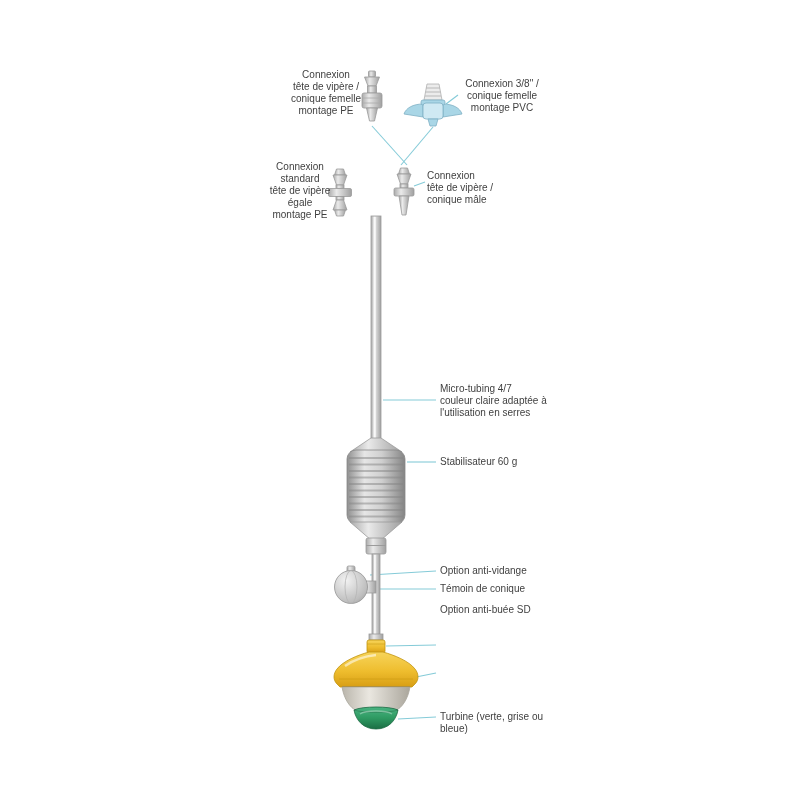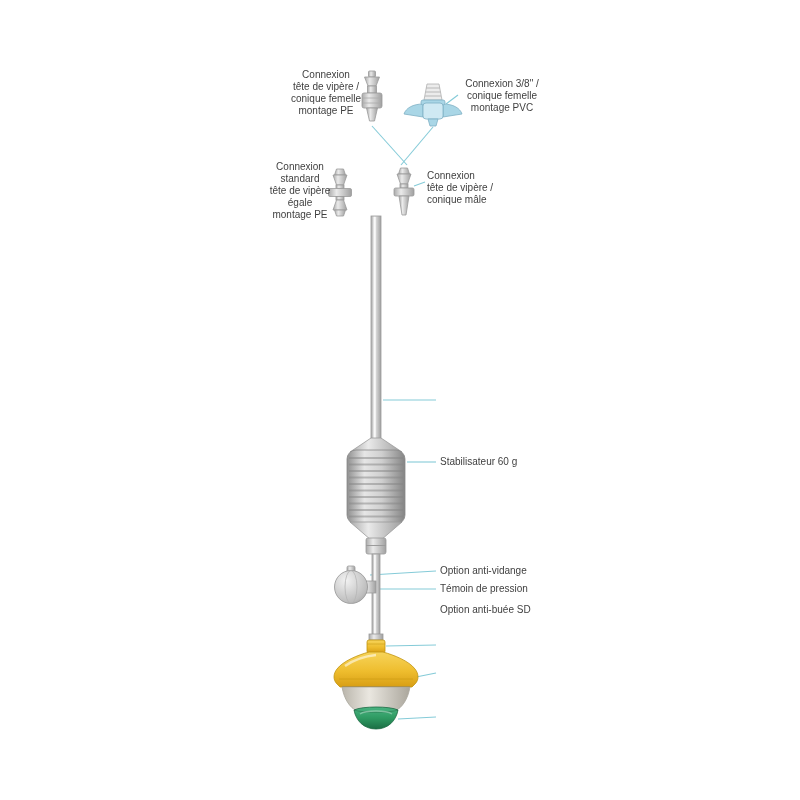--- a/index.html
+++ b/index.html
@@ -165,17 +165,22 @@
 conique femelle
 montage PVC</div>
   <div class="lbl c" style="left:250px;top:161px;width:100px">Connexion
 standard
 tête de vipère
 égale
 montage PE</div>
   <div class="lbl" style="left:427px;top:170px;width:95px">Connexion
 tête de vipère /
 conique mâle</div>
+  <div class="lbl" style="left:440px;top:383px;width:135px">Micro-tubing 4/7
+couleur claire adaptée à
+l'utilisation en serres</div>
   <div class="lbl" style="left:440px;top:456px;width:135px">Stabilisateur 60 g</div>
   <div class="lbl" style="left:440px;top:565px;width:135px">Option anti-vidange</div>
-  <div class="lbl" style="left:440px;top:583px;width:135px">Témoin de pression</div>
+  <div class="lbl" style="left:440px;top:583px;width:135px">Témoin de conique</div>
   <div class="lbl" style="left:440px;top:604px;width:135px">Option anti-buée SD</div>
+  <div class="lbl" style="left:440px;top:711px;width:135px">Turbine (verte, grise ou
+bleue)</div>
 </div>
 
 </body></html>

